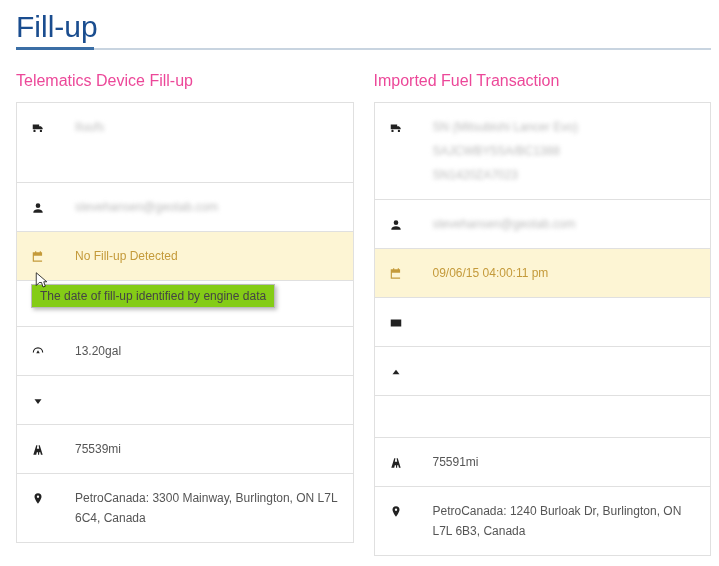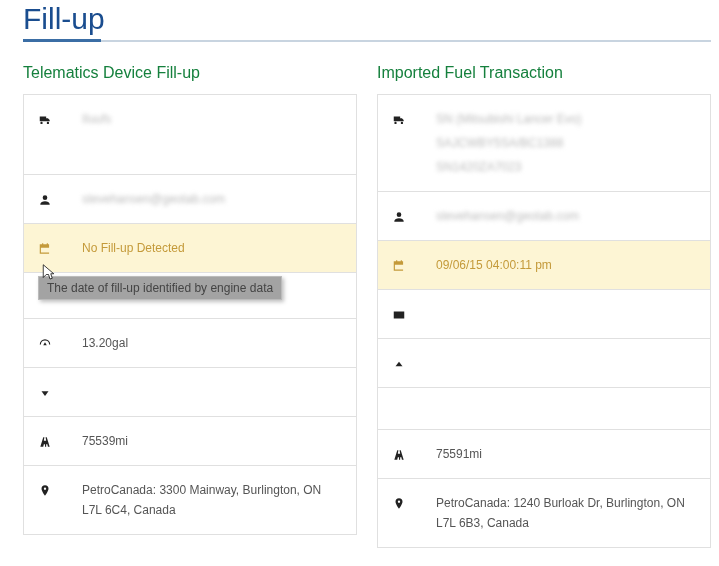--- a/index.html
+++ b/index.html
@@ -4,21 +4,21 @@
 <style>
   * { box-sizing: border-box; margin: 0; padding: 0; }
   body {
     font-family: "Segoe UI", Arial, sans-serif;
     background: #ffffff;
     color: #333;
     width: 719px;
     height: 566px;
     overflow: hidden;
   }
-  .container { padding: 2px 8px 8px 23px; }
+  .container { padding: 2px 8px 8px 16px; margin-top: 8px; }
   h1.title {
     font-size: 30px;
     font-weight: 300;
     color: #1a4d8f;
     margin: 0 0 4px 0;
   }
   .title-rule {
     height: 2px;
     background: #c8d4e0;
     position: relative;
@@ -33,21 +33,21 @@
     background: #3b6ea5;
   }
   .columns {
     display: flex;
     gap: 20px;
   }
   .col { flex: 1; min-width: 0; }
   .col h2 {
     font-size: 16px;
     font-weight: 400;
-    color: #15803d;
+    color: #ec4899;
     margin-bottom: 12px;
   }
   .card {
     border: 1px solid #e0e0e0;
   }
   .row {
     display: flex;
     align-items: flex-start;
     padding: 14px 14px;
     border-bottom: 1px solid #e0e0e0;
@@ -88,21 +88,21 @@
     left: 14px;
     top: 38px;
     font-size: 16px;
     z-index: 3;
     pointer-events: none;
   }
   .tooltip {
     position: absolute;
     left: 14px;
     top: 52px;
-    background: #a3a3a3;
+    background: #84cc16;
     border: 1px solid #bbb;
     box-shadow: 2px 2px 4px rgba(0,0,0,0.25);
     font-size: 12px;
     color: #444;
     padding: 4px 8px;
     white-space: nowrap;
     z-index: 2;
   }
   
   svg.icon { width: 14px; height: 14px; vertical-align: middle; fill: currentColor; }

